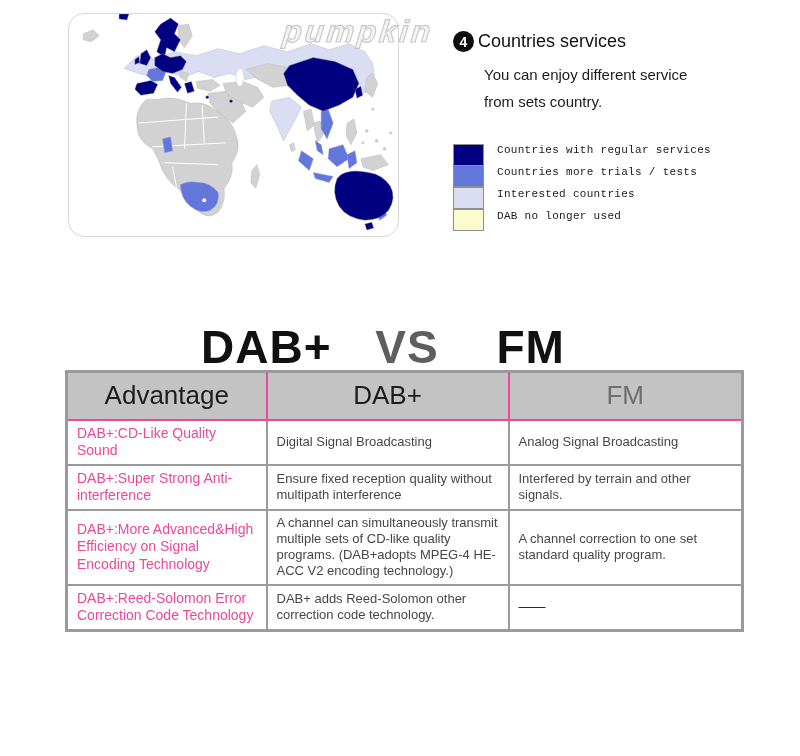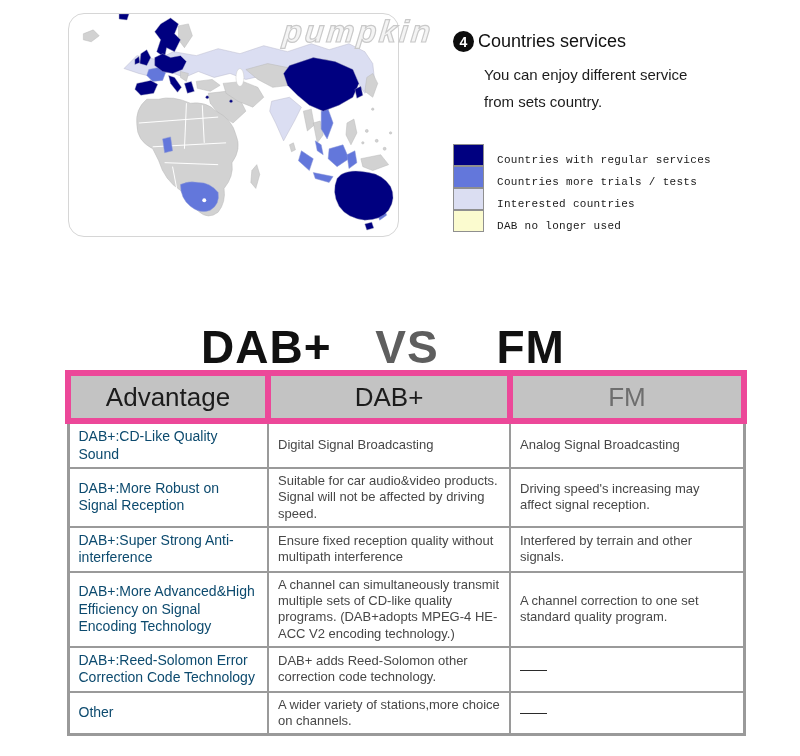--- a/index.html
+++ b/index.html
@@ -40,21 +40,21 @@
   .num-badge {
     width: 21px; height: 21px; border-radius: 50%;
     background: #0d0d0d; color: #ffffff;
     font-size: 14px; font-weight: bold;
     display: inline-flex; align-items: center; justify-content: center;
     flex: 0 0 21px;
   }
   .heading-text { margin-left: 4px; font-size: 18px; color: #111111; }
   .desc { margin-top: 9px; padding-left: 31px; font-size: 15px; line-height: 27px; color: #1c1c1c; }
   .legend { margin-top: 29px; }
-  .legend-row { display: flex; align-items: flex-end; height: 22px; }
+  .legend-row { display: flex; align-items: flex-start; height: 22px; }
   .legend-row + .legend-row .legend-swatch { margin-top: -1px; }
   .legend-swatch { width: 31px; height: 22px; border: 1px solid #8f8f8f; flex: 0 0 31px; }
   .legend-label {
     margin-left: 13px;
     font-family: "Liberation Mono", "DejaVu Sans Mono", monospace;
     font-size: 11px; color: #1a1a1a; letter-spacing: 0.3px; white-space: nowrap;
   }
 
   
   .vs-title {
@@ -70,33 +70,33 @@
     position: absolute; left: 65px; top: 370px;
     width: 676px;
     border-collapse: collapse; table-layout: fixed;
     border: 3px solid #9a9a9a;
   }
   .cmp-table col.c1 { width: 200px; }
   .cmp-table col.c2 { width: 242px; }
   .cmp-table col.c3 { width: 234px; }
   .cmp-table th {
     background: #c3c3c3;
-    border: 6px solid #ec4899;
+    border: 2px solid #ec4899;
     height: 48px;
     font-size: 26px; font-weight: normal; color: #1c1c1c;
     text-align: center; vertical-align: middle;
   }
   .cmp-table th.fm-head { color: #6e6e6e; }
   .cmp-table td {
     border: 2px solid #9a9a9a;
     background: #ffffff;
     font-size: 13px; line-height: 1.25; color: #474747;
     padding: 4px 9px; vertical-align: middle;
   }
-  .cmp-table td.adv { font-size: 14px; color: #0c4a6e; }
+  .cmp-table td.adv { font-size: 14px; color: #ec4899; }
   .cmp-table tr.r1 td { height: 45px; }
   .cmp-table tr.r2 td { height: 48px; }
   .cmp-table tr.r3 td { height: 42px; }
   .cmp-table tr.r4 td { height: 68px; }
   .cmp-table tr.r5 td { height: 43px; }
   .cmp-table tr.r6 td { height: 43px; }
   .cmp-table td.dash { color: #2b2b2b; font-size: 14px; letter-spacing: -1px; }
 </style>
 </head>
 <body>
@@ -230,41 +230,31 @@
         <th>DAB+</th>
         <th class="fm-head">FM</th>
       </tr>
     </thead>
     <tbody>
       <tr class="r1">
         <td class="adv">DAB+:CD-Like Quality Sound</td>
         <td>Digital Signal Broadcasting</td>
         <td>Analog Signal Broadcasting</td>
       </tr>
-      <tr class="r2">
-        <td class="adv">DAB+:More Robust on Signal Reception</td>
-        <td>Suitable for car audio&amp;video products. Signal will not be affected by driving speed.</td>
-        <td>Driving speed's increasing may affect signal reception.</td>
-      </tr>
       <tr class="r3">
         <td class="adv">DAB+:Super Strong Anti-interference</td>
         <td>Ensure fixed reception quality without multipath interference</td>
         <td>Interfered by terrain and other signals.</td>
       </tr>
       <tr class="r4">
         <td class="adv">DAB+:More Advanced&amp;High Efficiency on Signal Encoding Technology</td>
         <td>A channel can simultaneously transmit multiple sets of CD-like quality programs. (DAB+adopts MPEG-4 HE-ACC V2 encoding technology.)</td>
         <td>A channel correction to one set standard quality program.</td>
       </tr>
       <tr class="r5">
         <td class="adv">DAB+:Reed-Solomon Error Correction Code Technology</td>
         <td>DAB+ adds Reed-Solomon other correction code technology.</td>
         <td class="dash">——</td>
       </tr>
-      <tr class="r6">
-        <td class="adv">Other</td>
-        <td>A wider variety of stations,more choice on channels.</td>
-        <td class="dash">——</td>
-      </tr>
     </tbody>
   </table>
 
 </div>
 
 </body></html>

